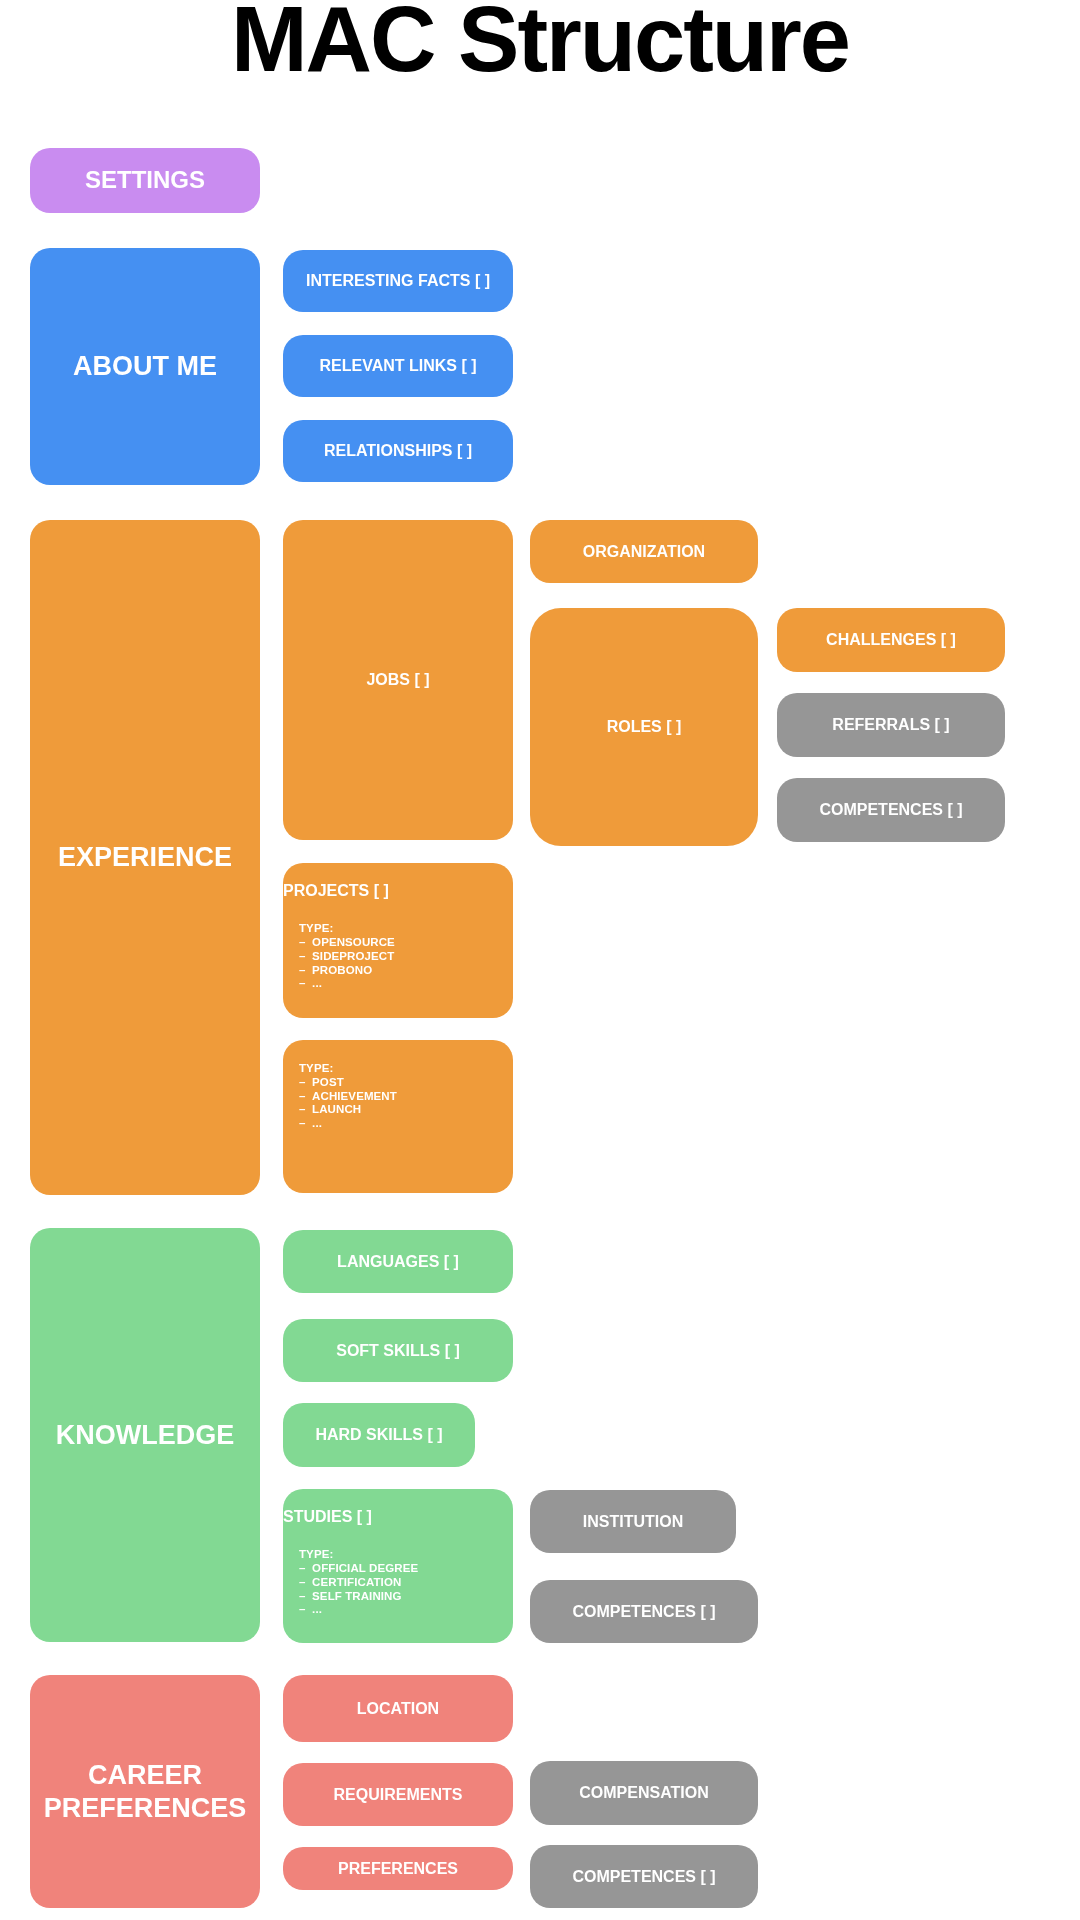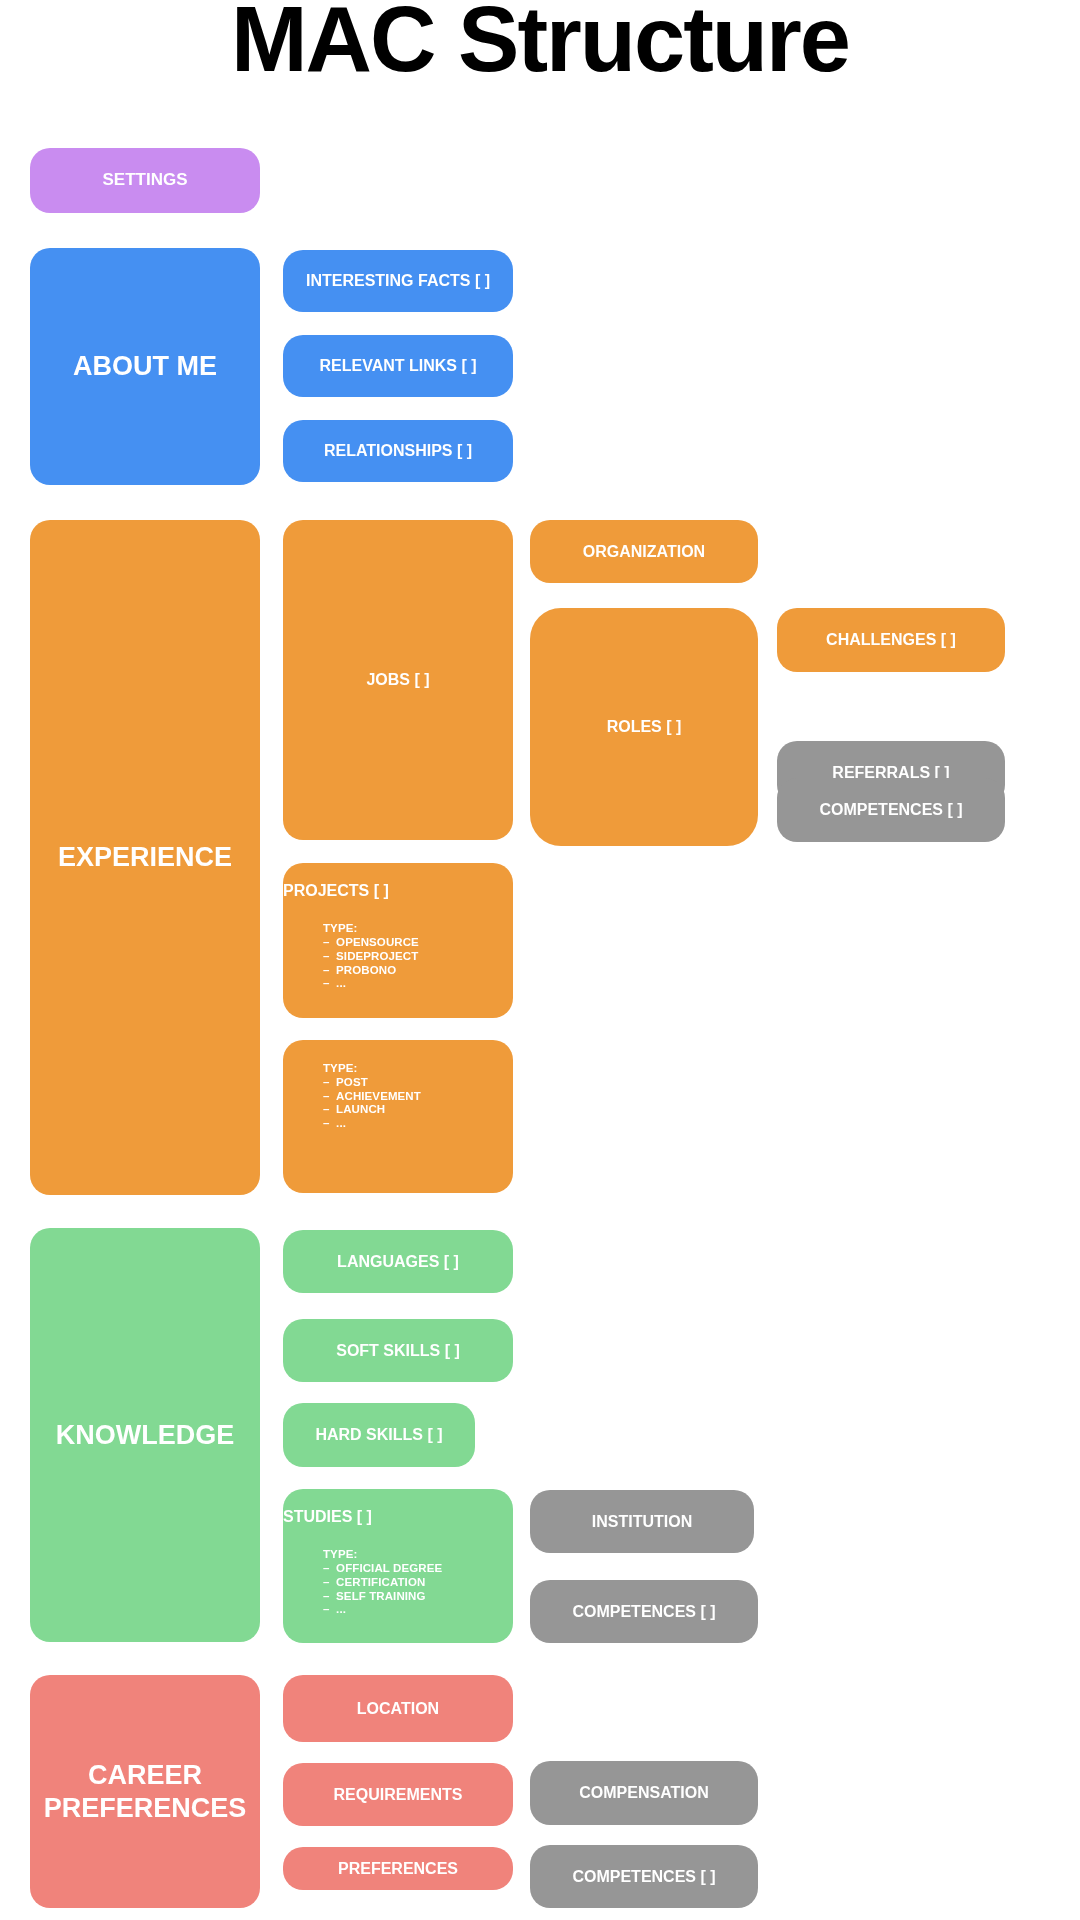--- a/index.html
+++ b/index.html
@@ -12,27 +12,27 @@
     font-size:92px; font-weight:700; letter-spacing:-2px; line-height:1.08;
   }
 
   .block {
     position:absolute; box-sizing:border-box;
     border-radius:20px; color:#ffffff; font-weight:700;
     display:flex; align-items:center; justify-content:center;
     text-align:center; font-size:16px; line-height:1.2; padding:0 10px;
   }
   .big  { font-size:27px; line-height:1.2; padding:0 16px; }
-  .settings-size { font-size:17px; }
+  .settings-size { font-size:24px; }
 
   
   .listblock { display:block; padding:0; }
   .lb-title { padding-top:18px; text-align:left; font-size:16px; }
   .lb-body  { margin-top:22px; padding:0 12px 0 16px; text-align:left;
-              font-size:11.5px; line-height:13.8px; letter-spacing:0.1px;margin-left:24px; }
+              font-size:11.5px; line-height:13.8px; letter-spacing:0.1px; }
   .lb-item::before { content:"–\00a0\00a0"; }
 
   
   .c-purple { background:#c98cf0; }
   .c-blue   { background:#4590f2; }
   .c-orange { background:#ef9b3a; }
   .c-green  { background:#82d993; }
   .c-salmon { background:#f0837b; }
   .c-gray   { background:#969696; }
 </style>
@@ -70,40 +70,40 @@
       <div class="lb-item">POST</div>
       <div class="lb-item">ACHIEVEMENT</div>
       <div class="lb-item">LAUNCH</div>
       <div class="lb-item">...</div>
     </div>
   </div>
 
   <div class="block c-orange" style="left: 530px; top: 520px; width: 228px; height: 63px; background: rgb(239, 155, 58);">ORGANIZATION</div>
   <div class="block c-orange" style="left: 530px; top: 608px; width: 228px; height: 238px; background: rgb(239, 155, 58); border-radius: 31px;">ROLES [ ]</div>
   <div class="block c-orange" style="left: 777px; top: 608px; width: 228px; height: 64px; background: rgb(239, 155, 58);">CHALLENGES [ ]</div>
-  <div class="block c-gray" style="left: 777px; top: 693px; width: 228px; height: 64px; background: rgb(150, 150, 150); margin-top: 48px;">REFERRALS [ ]</div>
+  <div class="block c-gray" style="left: 777px; top: 693px; width: 228px; height: 64px; background: rgb(150, 150, 150);">REFERRALS [ ]</div>
   <div class="block c-gray" style="left: 777px; top: 778px; width: 228px; height: 64px; background: rgb(150, 150, 150);">COMPETENCES [ ]</div>
 
   <div class="block big c-green" style="left: 30px; top: 1228px; width: 230px; height: 414px; background: rgb(130, 217, 147);">KNOWLEDGE</div>
   <div class="block c-green" style="left: 283px; top: 1230px; width: 230px; height: 63px; background: rgb(130, 217, 147);">LANGUAGES [ ]</div>
   <div class="block c-green" style="left: 283px; top: 1319px; width: 230px; height: 63px; background: rgb(130, 217, 147);">SOFT SKILLS [ ]</div>
   <div class="block c-green" style="left: 283px; top: 1403px; width: 192px; height: 64px; background: rgb(130, 217, 147);">HARD SKILLS [ ]</div>
 
   <div class="block listblock c-green" style="left: 283px; top: 1489px; width: 230px; height: 154px; background: rgb(130, 217, 147);">
     <div class="lb-title">STUDIES [ ]</div>
     <div class="lb-body">
       <div>TYPE:</div>
       <div class="lb-item">OFFICIAL DEGREE</div>
       <div class="lb-item">CERTIFICATION</div>
       <div class="lb-item">SELF TRAINING</div>
       <div class="lb-item">...</div>
     </div>
   </div>
 
-  <div class="block c-gray" style="left: 530px; top: 1490px; width: 224px; height: 63px; background: rgb(150, 150, 150);">INSTITUTION</div>
+  <div class="block c-gray" style="left: 530px; top: 1490px; width: 206px; height: 63px; background: rgb(150, 150, 150);">INSTITUTION</div>
   <div class="block c-gray" style="left: 530px; top: 1580px; width: 228px; height: 63px; background: rgb(150, 150, 150);">COMPETENCES [ ]</div>
 
   <div class="block big c-salmon" style="left: 30px; top: 1675px; width: 230px; height: 233px; background: rgb(240, 131, 123);">CAREER PREFERENCES</div>
   <div class="block c-salmon" style="left: 283px; top: 1675px; width: 230px; height: 67px; background: rgb(240, 131, 123);">LOCATION</div>
   <div class="block c-salmon" style="left: 283px; top: 1763px; width: 230px; height: 63px; background: rgb(240, 131, 123);">REQUIREMENTS</div>
   <div class="block c-salmon" style="left: 283px; top: 1847px; width: 230px; height: 43px; background: rgb(240, 131, 123);">PREFERENCES</div>
   <div class="block c-gray" style="left: 530px; top: 1761px; width: 228px; height: 64px; background: rgb(150, 150, 150);">COMPENSATION</div>
   <div class="block c-gray" style="left: 530px; top: 1845px; width: 228px; height: 63px; background: rgb(150, 150, 150);">COMPETENCES [ ]</div>
 
 </div>

